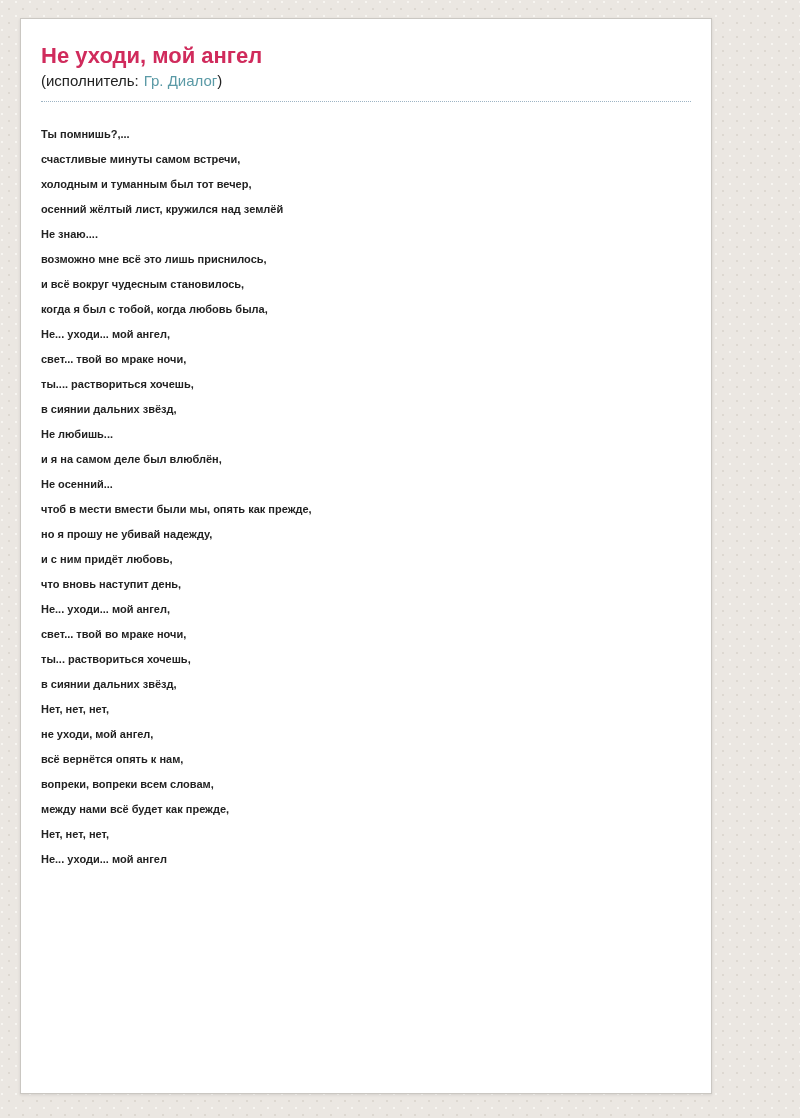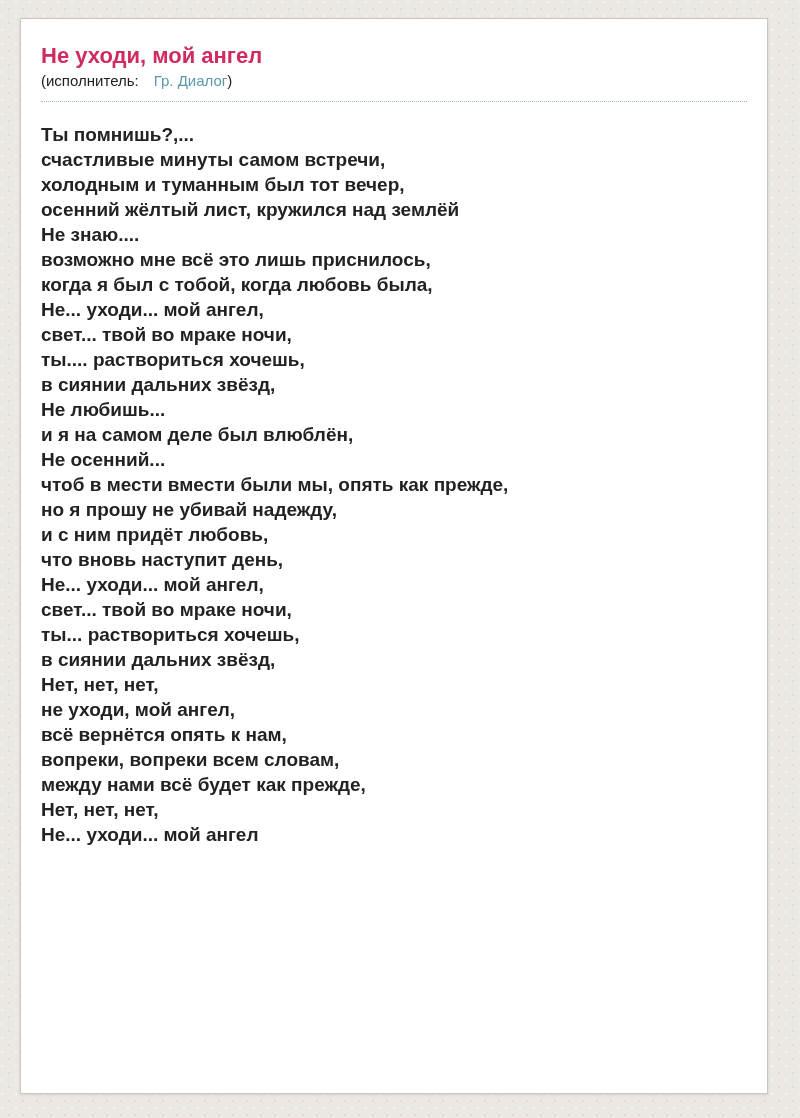--- a/index.html
+++ b/index.html
@@ -16,21 +16,21 @@
     font-family:"Liberation Sans", sans-serif;
     background-color:var(--page-bg);
     background-image:
       radial-gradient(#ddd8d1 1px, transparent 1.4px),
       radial-gradient(#f7f5f1 1px, transparent 1.4px);
     background-size:14px 14px;
     background-position:2px 2px, 9px 9px;
   }
   .card{
     margin:18px 20px 0;
-    width:748px;
+    width:692px;
     height:1076px;
     background:var(--card-bg);
     border:1px solid #cac7c2;
     box-shadow:0 1px 3px rgba(0,0,0,0.10);
     padding:24px 20px 28px;
   }
   .page-title{
     margin:0;
     font-size:22px;
     line-height:26px;
@@ -41,27 +41,27 @@
     margin-top:2px;
     font-size:15px;
     line-height:20px;
     color:var(--text-color);
     padding-bottom:10px;
     border-bottom:1px dotted #9db4c4;
   }
   .artist-link{
     color:var(--link-color);
     text-decoration:none;
-    margin-left:15px;
+    margin-left:5px;
     cursor:pointer;
     text-align:right;
   }
   .lyrics{
     margin-top:20px;
-    font-size:19px;
+    font-size:11px;
     line-height:25px;
     font-weight:bold;
     color:var(--text-color);
   }
   .stanza + .stanza{}
   .line{white-space:pre-wrap;}
 </style>
 </head>
 <body>
 
@@ -69,20 +69,21 @@
   <h1 class="page-title">Не уходи, мой ангел</h1>
   <div class="artist-row"><span>(исполнитель:</span><a class="artist-link" href="#">Гр. Диалог</a><span>)</span></div>
   <div class="lyrics" id="lyrics">
       <div class="stanza">
         <div class="line">Ты помнишь?,...</div>
         <div class="line">счастливые минуты самом встречи,</div>
         <div class="line">холодным и туманным был тот вечер,</div>
         <div class="line">осенний жёлтый лист, кружился над землёй</div>
         <div class="line">Не знаю....</div>
         <div class="line">возможно мне всё это лишь приснилось,</div>
+        <div class="line">и всё вокруг чудесным становилось,</div>
         <div class="line">когда я был с тобой, когда любовь была,</div>
       </div>
       <div class="stanza">
         <div class="line">Не... уходи... мой ангел,</div>
         <div class="line">свет... твой во мраке ночи,</div>
         <div class="line">ты.... раствориться хочешь,</div>
         <div class="line">в сиянии дальних звёзд,</div>
       </div>
       <div class="stanza">
         <div class="line">Не любишь...</div>

